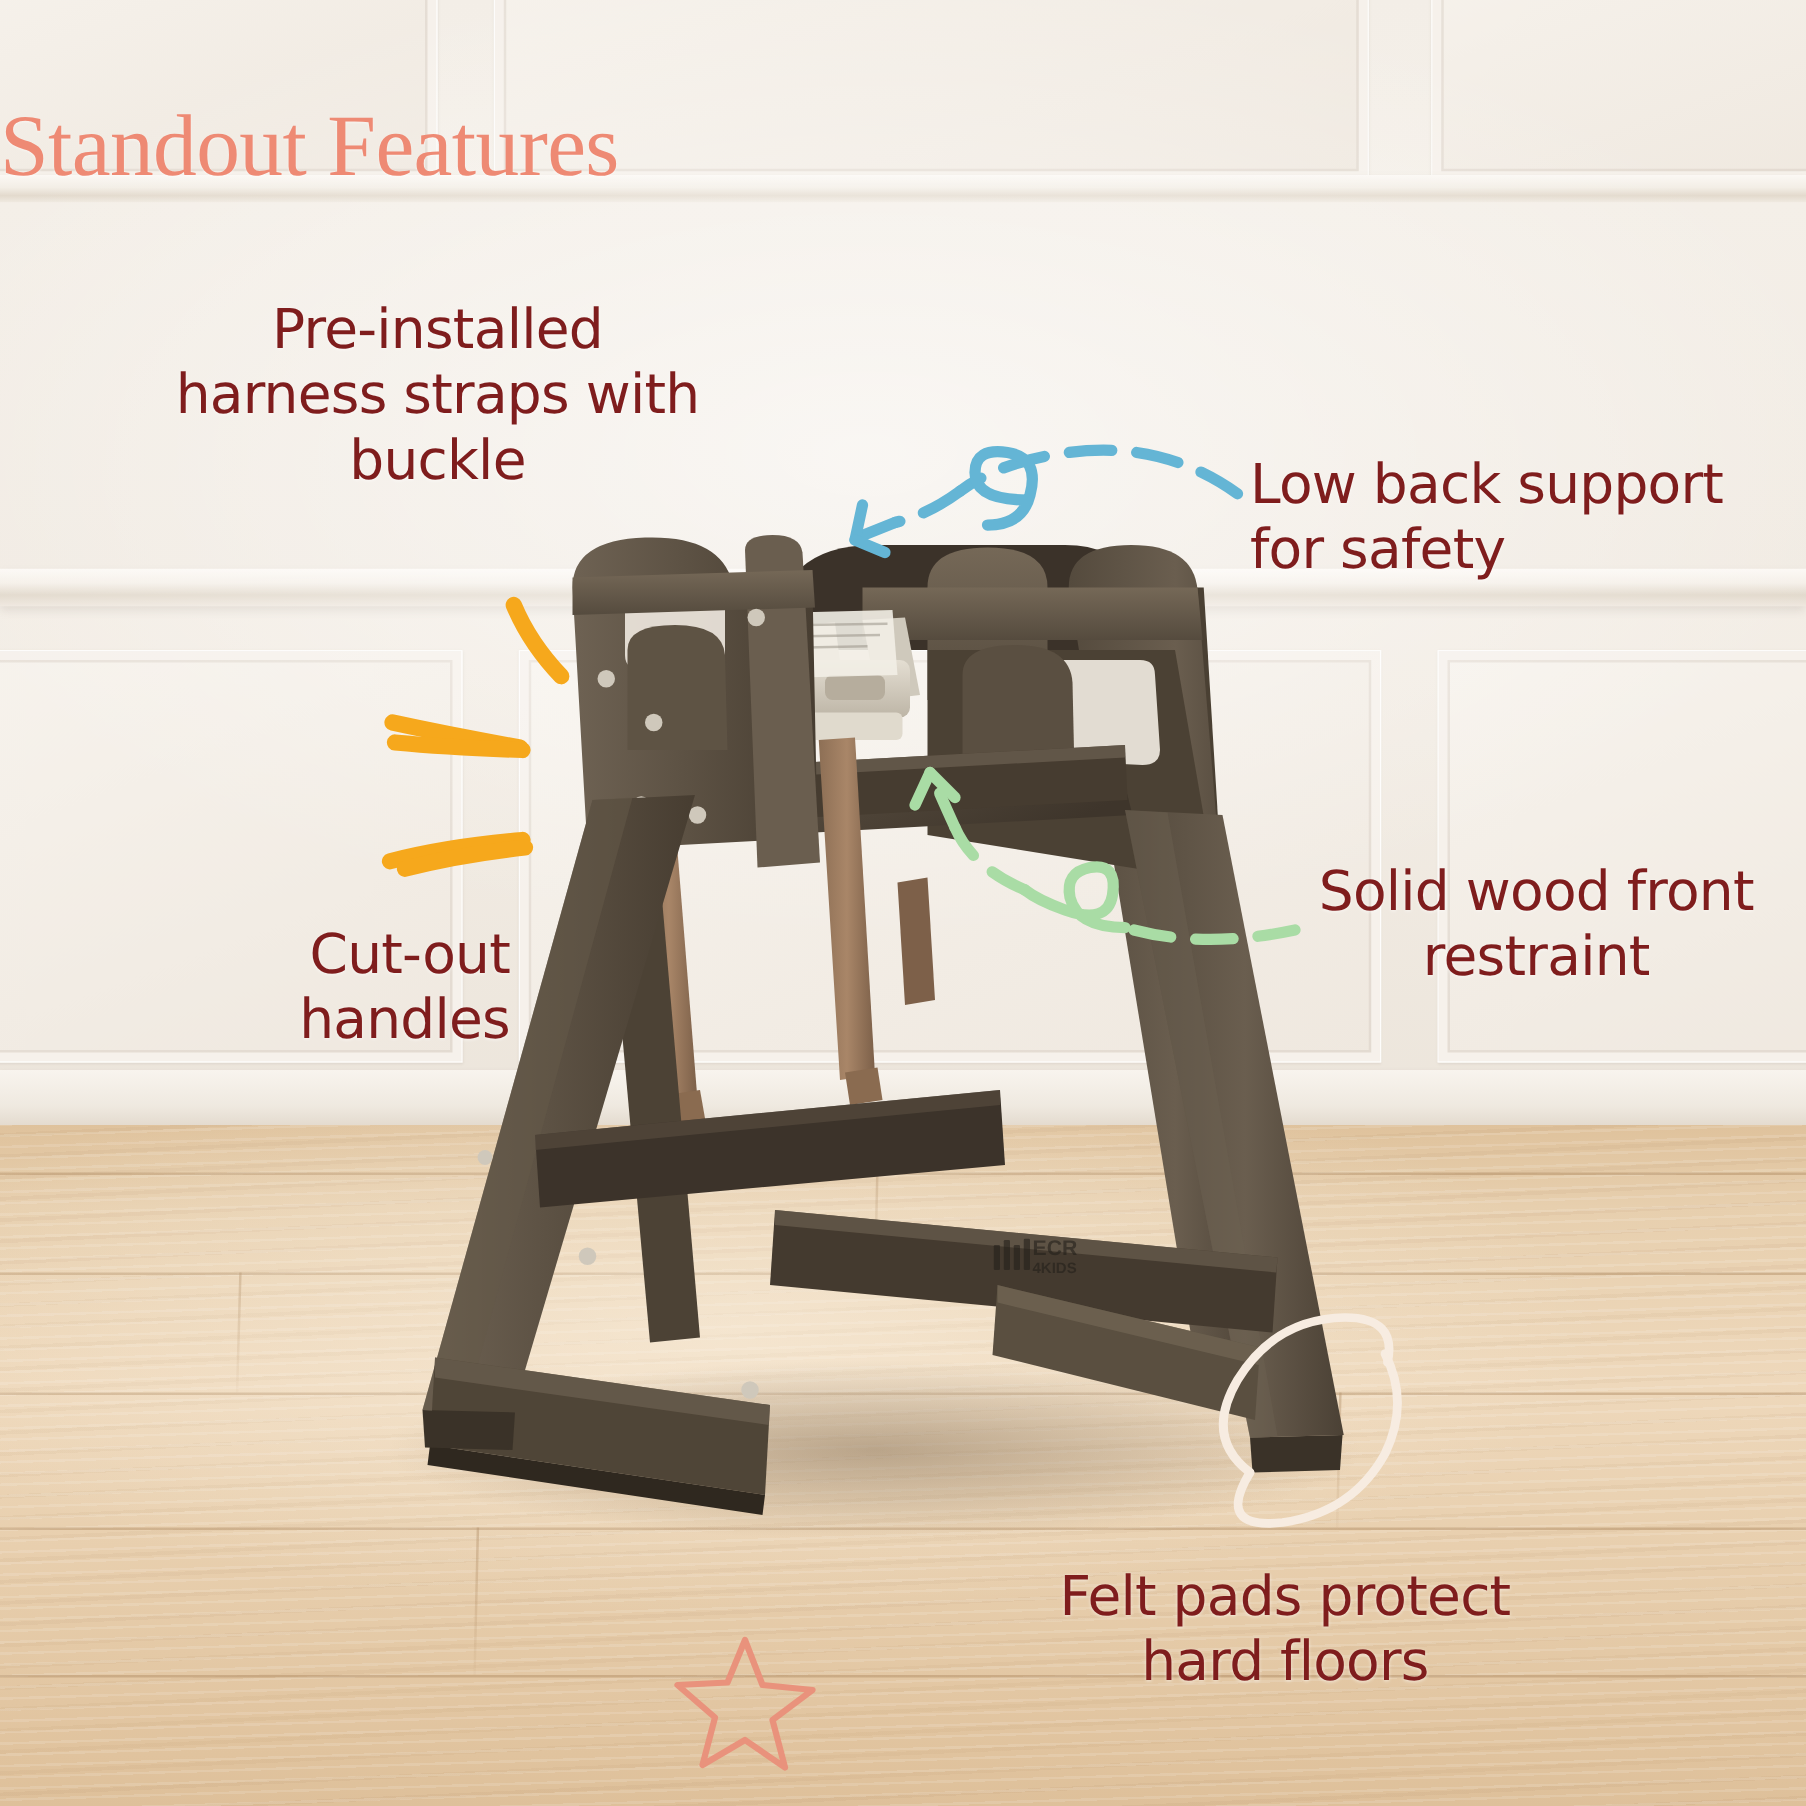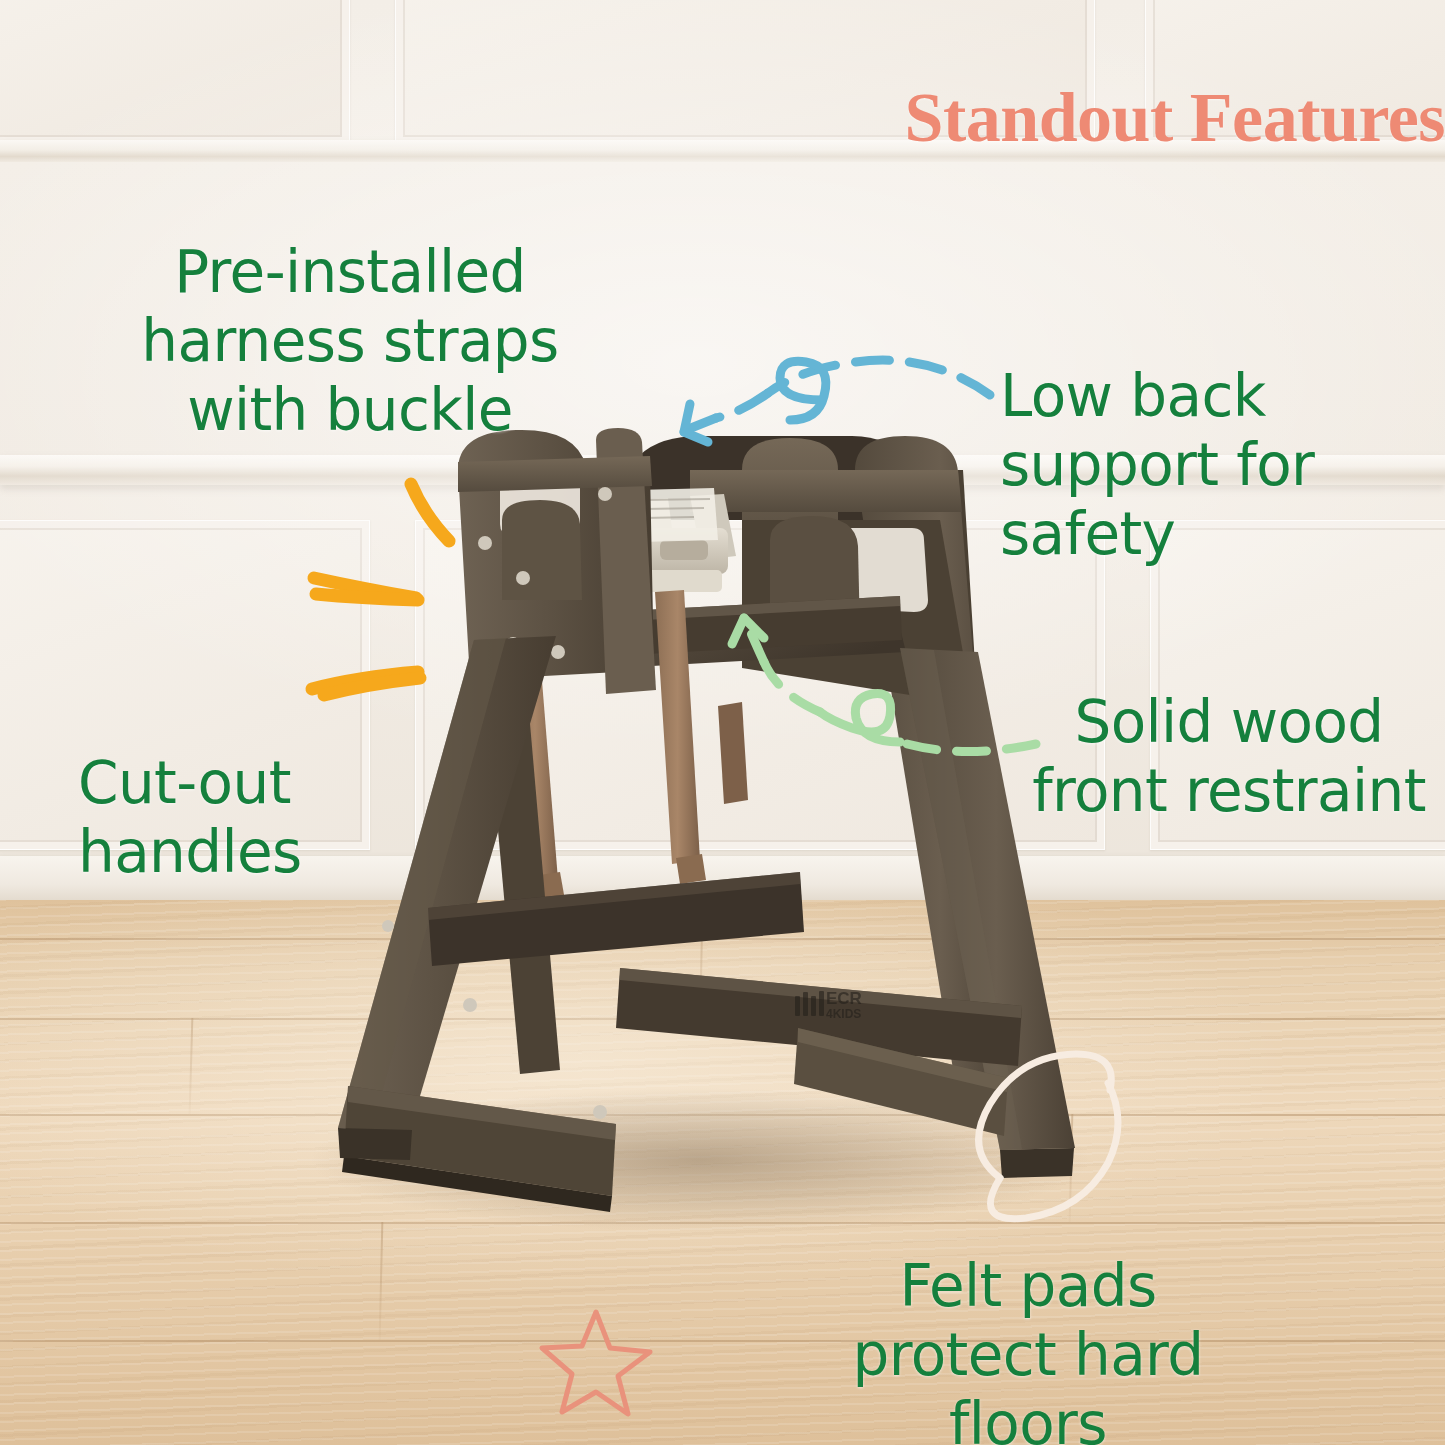--- a/index.html
+++ b/index.html
@@ -89,42 +89,42 @@
   .chair{ position:absolute; left:0; top:0; width:1230px; height:1445px; }
   .chair svg{ display:block; }
 
   
   .ann{ position:absolute; left:0; top:0; width:1445px; height:1445px; pointer-events:none; }
 
   
   .title{
     position:absolute;
     left:0; top:78px; width:1445px;
-    text-align:right;
+    text-align:left;
     font-family:"Liberation Serif", "DejaVu Serif", serif;
     font-size:70px;
-    font-weight:700;
+    font-weight:400;
     letter-spacing:-0.5px;
     color:#ee8a74;
     text-shadow:0 1px 2px rgba(255,255,255,.55);
     white-space:nowrap;
   }
   .callout{
     position:absolute;
-    color:#15803d;
+    color:#7f1d1d;
     font-family:"DejaVu Sans","Liberation Sans",sans-serif;
-    font-size:58px;
+    font-size:44px;
     line-height:1.19;
     font-weight:400;
     letter-spacing:-0.6px;
     text-shadow:0 1px 3px rgba(255,255,255,.62);
   }
   .c-harness { left:140px;  top:238px; width:420px; text-align:center; }
   .c-lowback { left:1000px; top:362px; width:430px; text-align:left; }
-  .c-cutout  { left:78px;   top:738px; width:330px; text-align:left;margin-top:11px; }
+  .c-cutout  { left:78px;   top:738px; width:330px; text-align:right; }
   .c-solid   { left:1013px; top:688px; width:432px; text-align:center; }
   .c-tip     { left:58px;   top:1222px; width:460px; text-align:center; }
   .c-felt    { left:808px;  top:1252px; width:440px; text-align:center; }
 </style>
 </head>
 <body>
 
 <div class="stage">
 
   <div class="wall">

